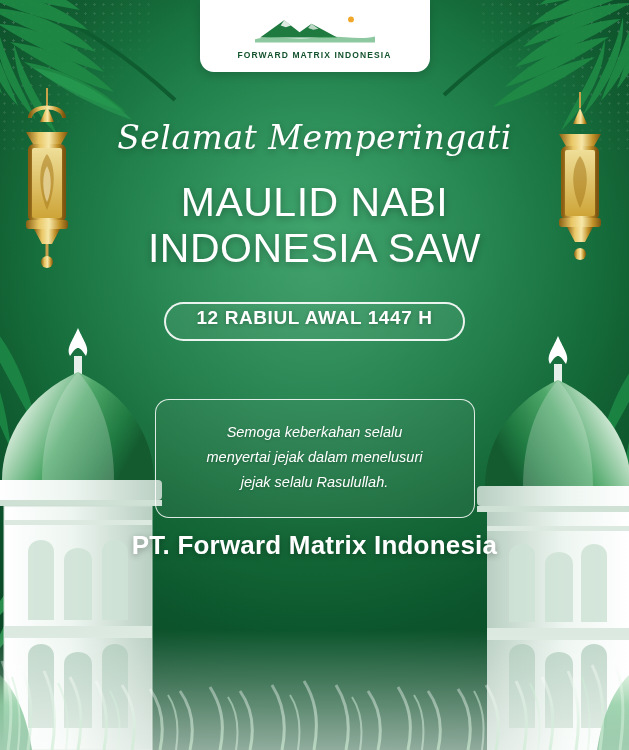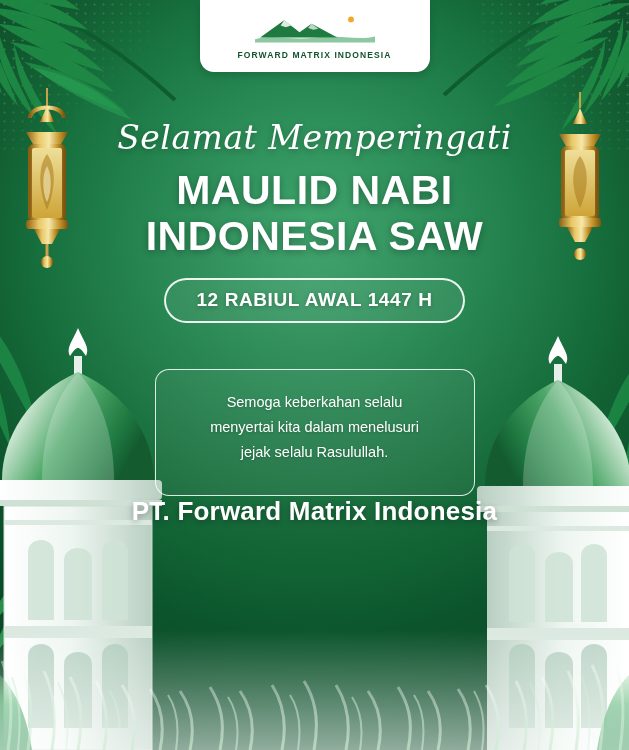--- a/index.html
+++ b/index.html
@@ -78,59 +78,61 @@
     background:linear-gradient(to top, rgba(255,255,255,0.55), rgba(255,255,255,0));
     pointer-events:none;
   }
 
   
   .content {
     position:absolute; z-index:18;
     left:0; right:0; top:120px;
     display:flex; flex-direction:column; align-items:center;
     text-align:center;
+    gap:12px;
   }
   .script {
     font-family:"DejaVu Serif", serif;
     font-style:italic;
     font-size:33px;
     color:#ffffff;
     letter-spacing:0.5px;
     text-shadow:0 2px 6px rgba(0,0,0,0.28);
     line-height:1.1;
   }
   .headline {
     font-family:"Liberation Sans", sans-serif;
-    font-weight:bold;
+    font-weight:normal;
     font-size:41px;
     line-height:1.12;
     color:#ffffff;
     letter-spacing:0.5px;
     margin-top:12px;
     text-shadow:0 2px 7px rgba(0,0,0,0.3);
   }
   .date-pill {
     margin-top:18px;
     border:2px solid rgba(255,255,255,0.9);
     border-radius:26px;
-    padding:9px 30px 10px;
+    padding:3px 30px 10px;
     font-size:19px;
     font-weight:bold;
     letter-spacing:0.6px;
     color:#ffffff;
     background:rgba(255,255,255,0.06);
     text-shadow:0 1px 4px rgba(0,0,0,0.25);
   }
   .wish-box {
     margin-top:46px;
     width:320px;
     border:1.6px solid rgba(255,255,255,0.85);
     border-radius:14px;
-    padding:20px 22px 30px;
+    padding:20px 22px 22px;
     background:rgba(255,255,255,0.05);
+    font-style:italic;
   }
   .wish-box p {
     font-size:14.5px;
     line-height:1.72;
     color:#ffffff;
     text-shadow:0 1px 3px rgba(0,0,0,0.22);
   }
   .company {
     font-size:26px;
     font-weight:bold;
@@ -417,20 +419,20 @@
   <div class="content">
     <div class="script">Selamat Memperingati</div>
     <div class="headline">
       <div>MAULID NABI</div>
       <div>INDONESIA SAW</div>
     </div>
     <div class="date-pill">12 RABIUL AWAL 1447 H</div>
 
     <div class="wish-box">
       <p>Semoga keberkahan selalu</p>
-      <p>menyertai kita dalam menelusuri</p>
+      <p>menyertai jejak dalam menelusuri</p>
       <p>jejak selalu Rasulullah.</p>
     </div>
 
     <div class="company">PT. Forward Matrix Indonesia</div>
   </div>
 
 </div>
 
 </body></html>

